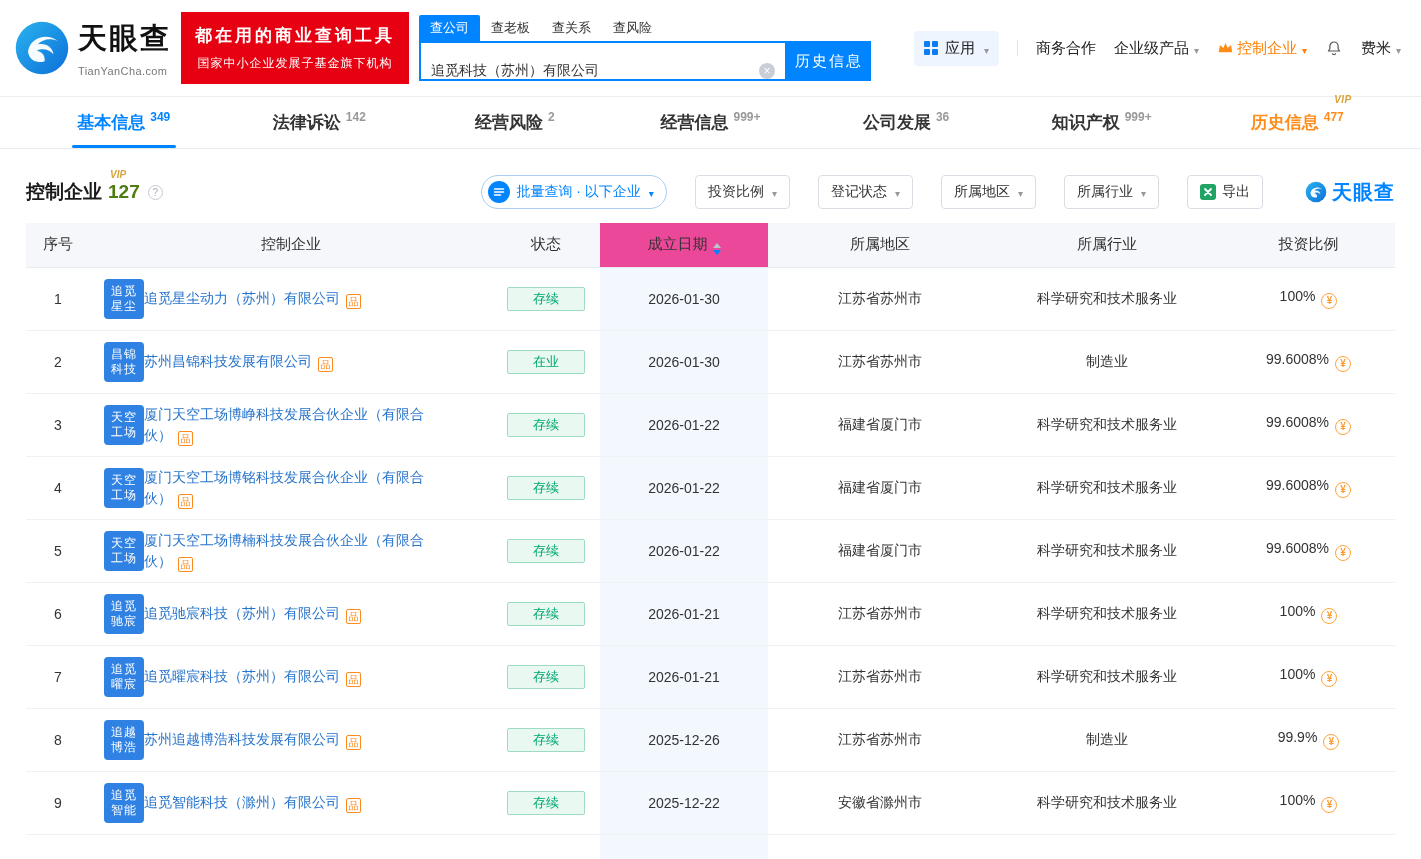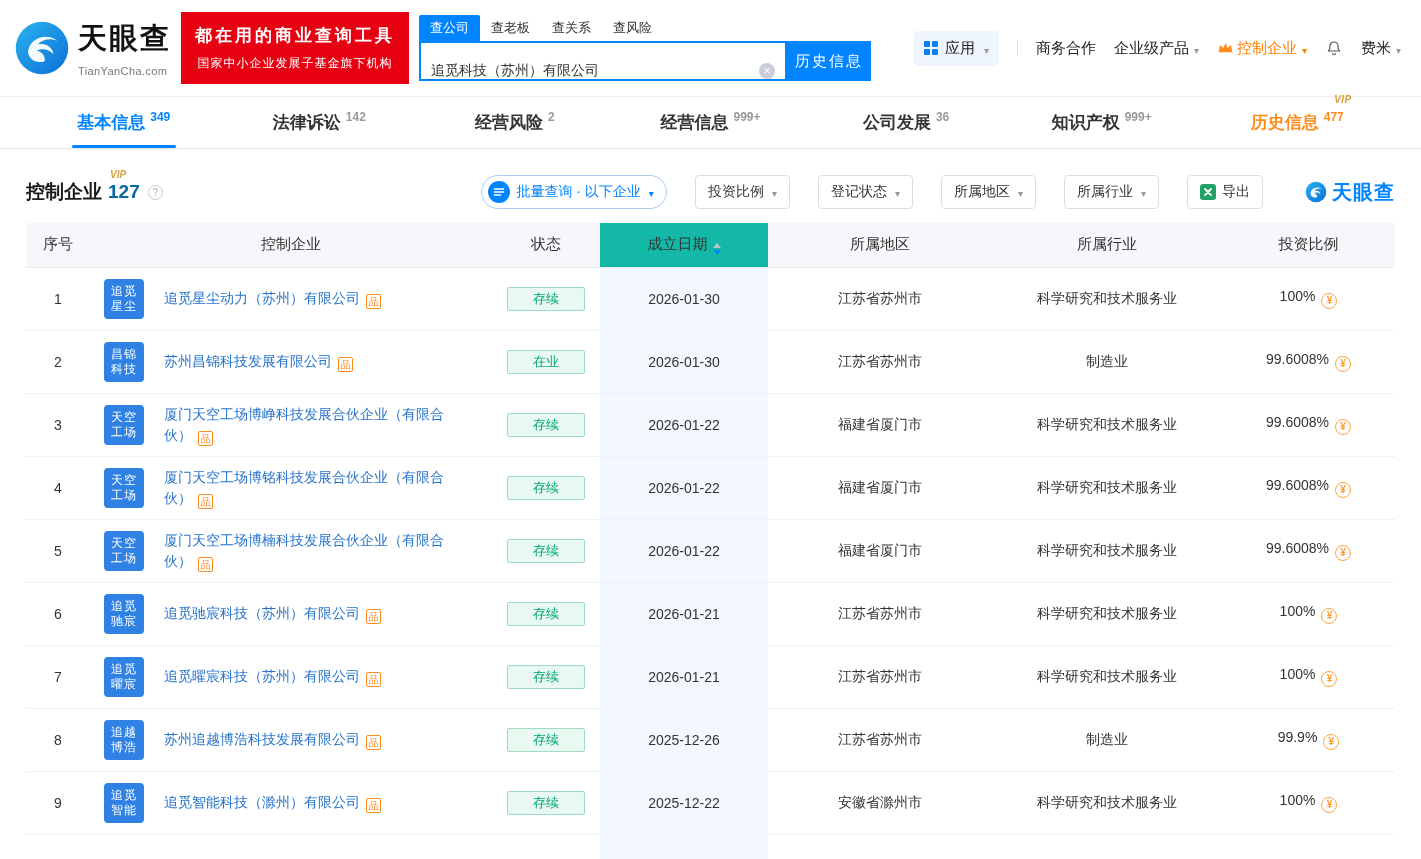--- a/index.html
+++ b/index.html
@@ -47,41 +47,41 @@
 .ptab.active::after{content:"";position:absolute;left:50%;transform:translateX(-50%);bottom:0;width:104px;height:3px;background:#0084ff;border-radius:2px}
 .ptab.hist{color:#ff8c19}
 .ptab.hist .cnt{color:#ff8c19}
 .vip-mini{position:absolute;top:-12px;right:-8px;font-size:10px;font-weight:800;font-style:italic;color:#d6a33c;letter-spacing:.5px}
 
 
 .section-head{margin:26px 26px 14px;display:flex;align-items:center}
 .sec-left{display:flex;align-items:center;gap:8px}
 .sec-title{font-size:19px;font-weight:700;color:#1b1b1b}
 .sec-count-wrap{position:relative;margin-left:-2px}
-.sec-count{font-size:19px;font-weight:700;color:#0369a1}
+.sec-count{font-size:19px;font-weight:700;color:#4d7c0f}
 .sec-vip{position:absolute;top:-12px;left:2px;font-size:10px;font-weight:800;font-style:italic;color:#d6a33c}
 .help{width:15px;height:15px;border:1px solid #c6cad0;border-radius:50%;color:#aab0b8;font-size:10px;line-height:13px;text-align:center;cursor:pointer}
 .sec-right{margin-left:auto;display:flex;align-items:center;gap:28px}
 .ctl{height:34px;border:1px solid #dadee4;border-radius:4px;background:#fff;display:flex;align-items:center;gap:6px;padding:0 12px;font-size:14px;color:#333;cursor:pointer}
 .batch{border-color:#a9cdf3;color:#0084ff;border-radius:17px;padding:0 12px 0 6px}
 .ctl-search{width:150px;cursor:text}
 .ctl-search input{border:none;outline:none;width:100%;font-size:14px;color:#333;font-family:inherit}
 .ctl-search input::placeholder{color:#a8adb5}
 .watermark{display:flex;align-items:center;gap:5px;margin-left:14px}
 .wm-text{font-size:20px;font-weight:800;color:#0084ff;letter-spacing:1px}
 
 
 .tbl-wrap{margin:0 26px}
 table{width:100%;border-collapse:collapse;table-layout:fixed}
 thead th{height:44px;background:#f5f7fa;font-size:15px;font-weight:400;color:#333;border-bottom:1px solid #e7ebf0}
-th.c-date-h{background:#14b8a6}
+th.c-date-h{background:#ec4899}
 tbody td{height:63px;border-bottom:1px solid #eef1f5;font-size:14px;text-align:center;padding:6px 8px;color:#333}
 td.c-date{background:#f2f8fe}
 td.c-company{text-align:left}
-.company-cell{display:flex;align-items:center;gap:20px;padding-left:6px}
+.company-cell{display:flex;align-items:center;gap:0;padding-left:6px}
 .avatar{width:40px;height:40px;flex:none;background:#2f82e4;border-radius:4px;color:#fff;font-size:12px;line-height:15px;display:flex;flex-direction:column;align-items:center;justify-content:center;letter-spacing:1px}
 .cname{max-width:306px;line-height:21px;display:inline-block}
 .comp-link{color:#2774cc}
 .tm{display:inline-block;width:15px;height:15px;border:1px solid #ff8a1e;border-radius:2px;color:#ff8a1e;font-size:10px;line-height:13px;text-align:center;margin-left:6px;vertical-align:-2px;cursor:pointer}
 .badge{display:inline-block;padding:2px 25px;font-size:13px;color:#00a870;background:#eaf8f2;border:1px solid #9edcc2;border-radius:2px}
 .coin{display:inline-block;width:16px;height:16px;border:1px solid #ffa43b;border-radius:50%;color:#ff9b2e;font-size:10px;font-weight:700;line-height:14px;text-align:center;margin-left:6px;vertical-align:-3px;cursor:pointer}
 .sort{display:inline-flex;flex-direction:column;gap:2px;margin-left:5px;vertical-align:1px;cursor:pointer}
 .sort i{width:0;height:0;border-left:4px solid transparent;border-right:4px solid transparent}
 .sort .up{border-bottom:5px solid #b9c4d1}
 .sort .down{border-top:5px solid #0084ff}

